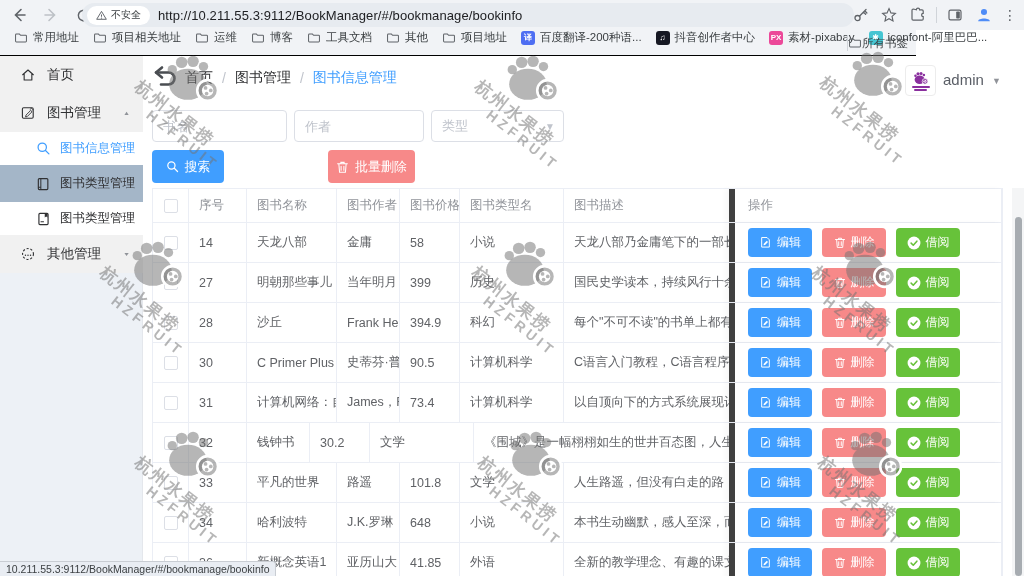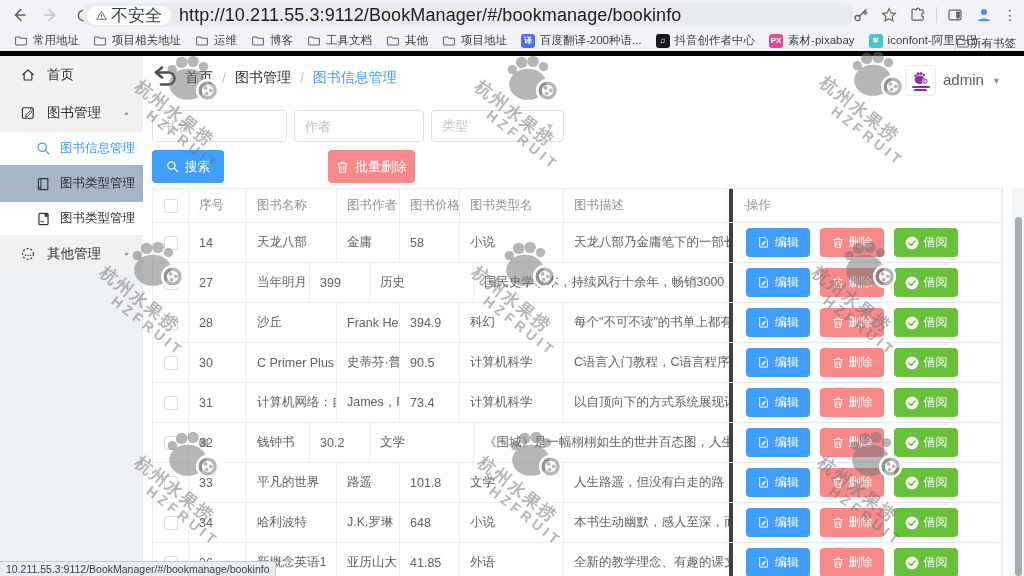--- a/index.html
+++ b/index.html
@@ -3,28 +3,28 @@
 <meta charset="utf-8">
 <style>
   * { margin:0; padding:0; box-sizing:border-box; }
   html,body { width:1024px; height:576px; overflow:hidden; font-family:"Liberation Sans","DejaVu Sans",sans-serif; background:#fff; position:relative; }
 
   
   .toolbar { position:absolute; left:0; top:0; width:1024px; height:30px; background:#f1f3f6; display:flex; align-items:center; }
   .nav-ic { width:26px; height:26px; display:flex; align-items:center; justify-content:center; color:#5f6368; font-size:16px; margin-left:6px; border-radius:50%; }
   .nav-ic.disabled { color:#bdc1c6; }
   .omnibox { position:absolute; left:82px; top:3px; width:772px; height:24px; background:#e7ebf0; border-radius:12px; display:flex; align-items:center; }
-  .sec-chip { height:19px; background:#fff; border-radius:10px; display:flex; align-items:center; gap:4px; padding:0 9px; margin-left:5px; color:#3c4043; font-size:17px; }
-  .url-text { margin-left:8px; font-size:18px; color:#202124; letter-spacing:.1px; }
+  .sec-chip { height:19px; background:#fff; border-radius:10px; display:flex; align-items:center; gap:4px; padding:0 9px; margin-left:5px; color:#3c4043; font-size:10px; }
+  .url-text { margin-left:8px; font-size:13px; color:#202124; letter-spacing:.1px; }
   .tb-right { position:absolute; right:6px; top:0; height:30px; display:flex; align-items:center; gap:7px; }
   .tb-sep { width:1px; height:16px; background:#d0d4d9; }
   .profile-ic svg { display:block; }
   .dots { color:#5f6368; font-size:14px; line-height:1; letter-spacing:0; }
 
-  .bookmarks { position:absolute; left:0; top:30px; width:1024px; height:26px; background:#f1f3f6; border-bottom:5px solid #000000; display:flex; align-items:center; font-size:11.5px; color:#3c4043; }
+  .bookmarks { position:absolute; left:0; top:30px; width:916px; height:26px; background:#f1f3f6; border-bottom:1px solid #000000; display:flex; align-items:flex-start; font-size:11.5px; color:#3c4043; }
   .bm-item { display:flex; align-items:center; gap:5px; margin-left:14px; white-space:nowrap; }
   .fav { width:14px; height:14px; border-radius:3px; color:#fff; font-size:8px; font-weight:bold; display:flex; align-items:center; justify-content:center; line-height:1; }
   .bm-right { position:absolute; right:8px; top:0; height:26px; display:flex; align-items:center; }
 
   .status-tip { position:absolute; left:0; bottom:0; height:15px; background:#e9edf3; border-top:1px solid #c9cdd3; border-right:1px solid #c9cdd3; border-top-right-radius:3px; font-size:10.5px; color:#3c4043; display:flex; align-items:center; padding:0 6px; z-index:200; }
 
   
   .app { position:absolute; left:0; top:56px; width:1024px; height:520px; background:#fff; }
   .sidebar { position:absolute; left:0; top:0; width:143px; height:520px; background:#fff; }
   .sb-fill { position:absolute; left:0; top:217px; width:143px; height:303px; background:#edf1f6; border-right:1px solid #e4e7ec; }
@@ -66,21 +66,21 @@
   .t-row.head { height:34px; color:#909399; font-weight:500; }
   .t-row:not(.head) { color:#606266; }
   .cell { display:flex; align-items:center; padding:0 10px; border-right:1px solid #ebeef5; overflow:hidden; white-space:nowrap; }
   .col-check { width:36px; justify-content:center; padding:0; }
   .col-idx { width:58px; }
   .col-name { width:90px; }
   .col-author { width:63px; }
   .col-price { width:60px; }
   .col-type { width:104px; }
   .col-desc { flex:1; border-right:none; }
-  .col-ops { width:273px; background:#fff; border-left:4px solid #404040; box-shadow:-4px 0 5px rgba(0,0,0,.03); gap:10px; padding-left:13px; }
+  .col-ops { width:273px; background:#fff; border-left:6px solid #404040; box-shadow:-4px 0 5px rgba(0,0,0,.03); gap:10px; padding-left:13px; }
   .cb { width:14px; height:14px; border:1px solid #dcdfe6; border-radius:2px; background:#fff; }
   .rbtn { display:inline-flex; align-items:center; justify-content:center; gap:5px; width:64px; height:29px; border:none; border-radius:4px; color:#fff; font-size:12px; cursor:pointer; }
   .rbtn.edit { background:#409eff; }
   .rbtn.del { background:#f78989; }
   .rbtn.borrow { background:#67c23a; }
 
   
   .scroll-track { position:absolute; left:1012px; top:188px; width:12px; height:388px; background:#f4f5f6; }
   .scroll-thumb { position:absolute; left:1015px; top:217px; width:7px; height:359px; background:#a7acb1; border-radius:4px; }
 
@@ -416,20 +416,21 @@
               </span>
               <span>借阅</span>
             </button>
           </div>
         </div>
         <div class="t-row">
           <div class="cell col-check">
             <span class="cb"></span>
           </div>
           <div class="cell col-idx">27</div>
+          <div class="cell col-name">明朝那些事儿</div>
           <div class="cell col-author">当年明月</div>
           <div class="cell col-price">399</div>
           <div class="cell col-type">历史</div>
           <div class="cell col-desc">国民史学读本，持续风行十余年，畅销3000</div>
           <div class="cell col-ops">
             <button class="rbtn edit">
               <span style="display:flex">
                 <svg width="13" height="13" viewBox="0 0 17 17">
                   <path d="M3.5 2 h7 l3 3 v9.5 h-10 Z" fill="none" stroke="#fff" stroke-width="1.3"></path>
                   <path d="M6.3 10.2 L10.2 6.3 L11.8 7.9 L7.9 11.8 L5.9 12.2 Z" fill="#fff"></path>

